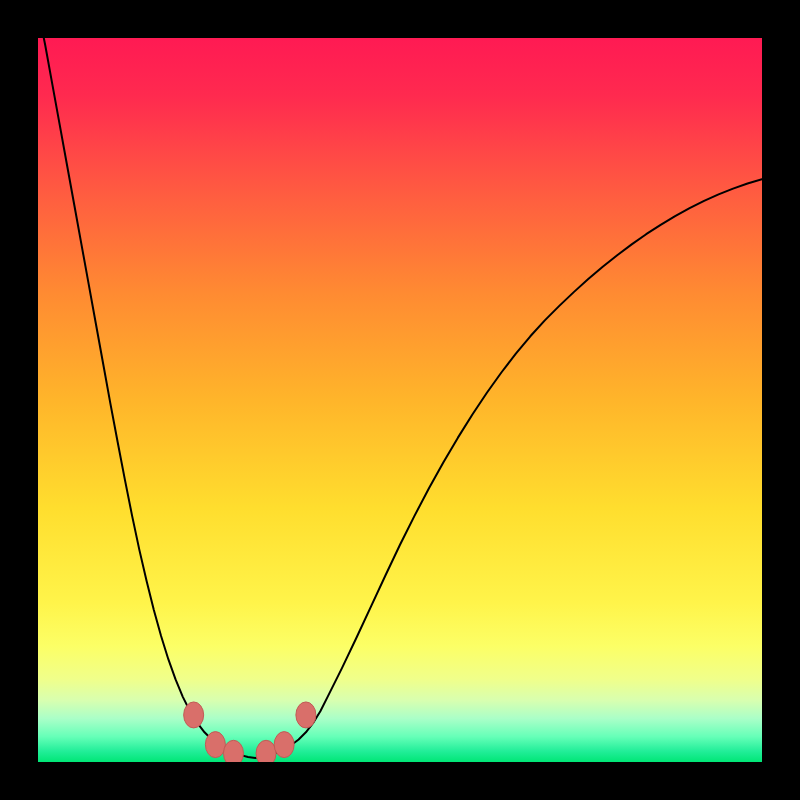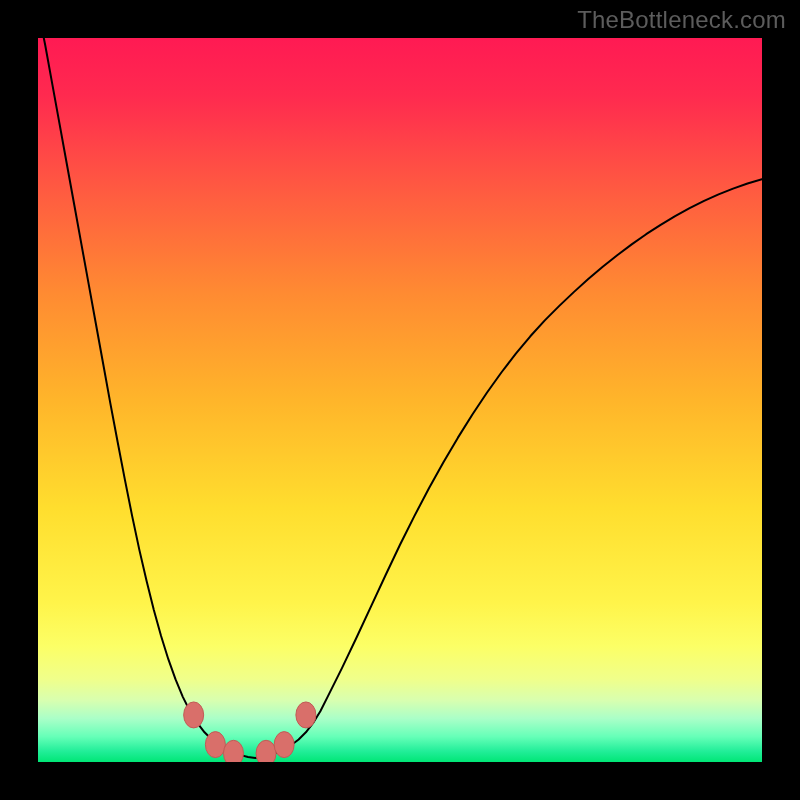--- a/index.html
+++ b/index.html
@@ -83,14 +83,13 @@
       <g id="markers">
           <ellipse cx="155.66" cy="676.94" rx="10" ry="13" fill="#d96f6a" stroke="#c25a55" stroke-width="1"></ellipse>
           <ellipse cx="177.38" cy="706.62" rx="10" ry="13" fill="#d96f6a" stroke="#c25a55" stroke-width="1"></ellipse>
           <ellipse cx="195.48" cy="715.31" rx="10" ry="13" fill="#d96f6a" stroke="#c25a55" stroke-width="1"></ellipse>
           <ellipse cx="228.06" cy="715.31" rx="10" ry="13" fill="#d96f6a" stroke="#c25a55" stroke-width="1"></ellipse>
           <ellipse cx="246.16" cy="706.62" rx="10" ry="13" fill="#d96f6a" stroke="#c25a55" stroke-width="1"></ellipse>
           <ellipse cx="267.88" cy="676.94" rx="10" ry="13" fill="#d96f6a" stroke="#c25a55" stroke-width="1"></ellipse>
         </g>
     </svg>
   </div>
-  <div class="watermark">TheBottleneck.com</div>
 </div>
 
 </body></html>

